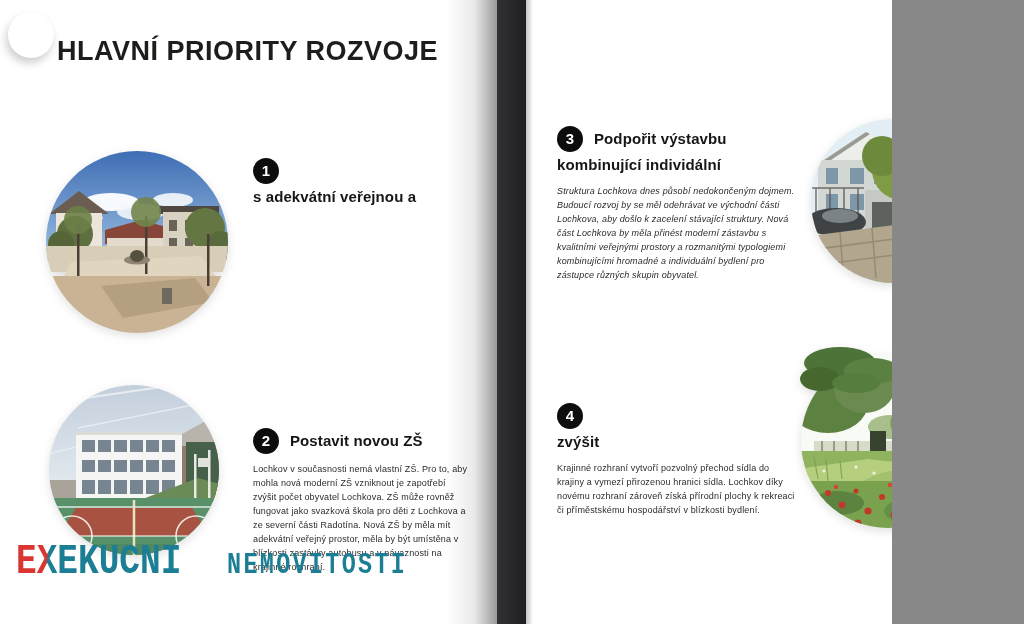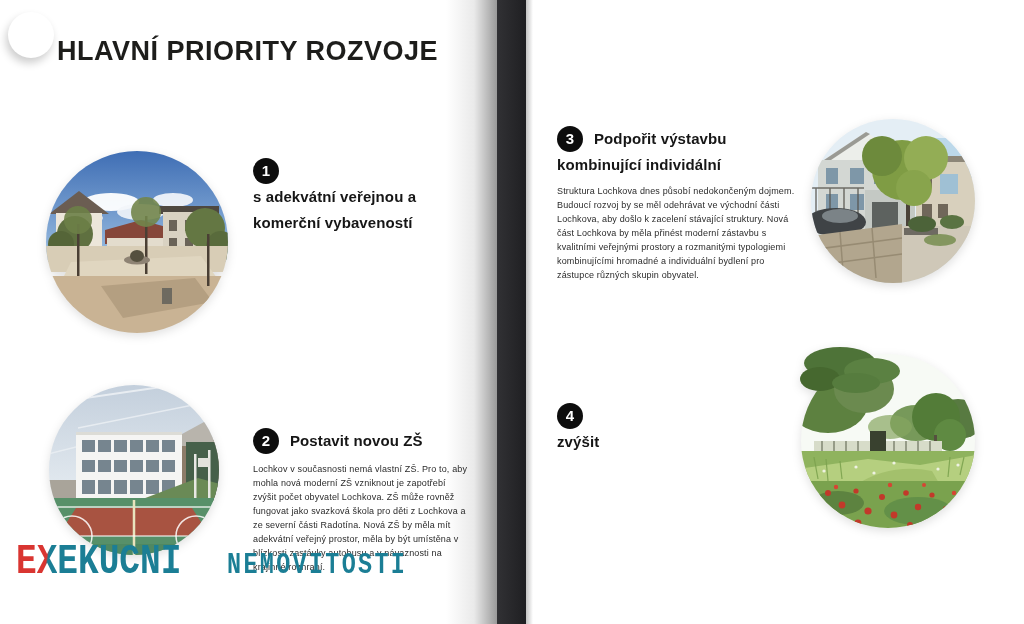--- a/index.html
+++ b/index.html
@@ -1,16 +1,16 @@
 <!DOCTYPE html>
 <html><head>
 <meta charset="utf-8">
 <style>
   html,body{margin:0;padding:0;background:#888;}
-  .canvas{position:relative;width:1024px;height:624px;background:#fff;overflow:hidden;
+  .canvas{position:relative;width:892px;height:624px;background:#fff;overflow:hidden;
           font-family:"Liberation Sans",sans-serif;color:#1d1d1b;}
   
   .deco-circle{position:absolute;left:8px;top:12px;width:46px;height:46px;border-radius:50%;
                background:#fff;box-shadow:-2px 5px 9px rgba(0,0,0,.20);z-index:2;}
   .page-title{position:absolute;left:57px;top:18px;font-size:27px;font-weight:800;
               letter-spacing:.5px;color:#1d1d1b;z-index:3;white-space:nowrap;}
   
   .gutter-fade{position:absolute;left:446px;top:0;width:51px;height:624px;
                background:linear-gradient(to right,rgba(180,180,180,0) 0%,rgba(170,170,170,.25) 55%,rgba(120,120,120,.75) 100%);}
   .gutter-bar{position:absolute;left:497px;top:0;width:29px;height:624px;
@@ -286,45 +286,45 @@
     <ellipse cx="74" cy="28" rx="28" ry="13" fill="#5b8142"></ellipse>
     <ellipse cx="22" cy="36" rx="20" ry="12" fill="#46682f"></ellipse>
     <ellipse cx="58" cy="40" rx="24" ry="10" fill="#567c3e"></ellipse>
   </svg>
 
   <section class="prio" style="left:253px;top:158px;width:218px;">
     <div class="h-line h-first">
       <span class="badge">1</span>
     </div>
     <div class="h-line">s adekvátní veřejnou a</div>
-    <div class="h-line">komerční vybaveností</div>
   </section>
 
   <section class="prio" style="left:253px;top:428px;width:215px;">
     <div class="h-line h-first">
       <span class="badge">2</span>
       <span>Postavit novou ZŠ</span>
     </div>
     <p class="body">Lochkov v současnosti nemá vlastní ZŠ. Pro to, aby mohla nová moderní ZŠ vzniknout je zapotřebí zvýšit počet obyvatel Lochkova. ZŠ může rovněž fungovat jako svazková škola pro děti z Lochkova a ze severní části Radotína. Nová ZŠ by měla mít adekvátní veřejný prostor, měla by být umístěna v blízkosti zastávky autobusu a v návaznosti na krajinné rozhraní.</p>
   </section>
 
   <section class="prio" style="left:557px;top:126px;width:240px;">
     <div class="h-line h-first">
       <span class="badge">3</span>
       <span>Podpořit výstavbu</span>
     </div>
     <div class="h-line">kombinující individální</div>
-    <p class="body" style="margin-top:6px;">Struktura Lochkova dnes působí nedokončeným dojmem. Budoucí rozvoj by se měl odehrávat ve východní části Lochkova, aby došlo k zacelení stávající struktury. Nová část Lochkova by měla přinést moderní zástavbu s kvalitními veřejnými prostory a rozmanitými typologiemi kombinujícími hromadné a individuální bydlení pro zástupce různých skupin obyvatel.</p>
+    <p class="body" style="margin-top:6px;font-style:italic;">Struktura Lochkova dnes působí nedokončeným dojmem. Budoucí rozvoj by se měl odehrávat ve východní části Lochkova, aby došlo k zacelení stávající struktury. Nová část Lochkova by měla přinést moderní zástavbu s kvalitními veřejnými prostory a rozmanitými typologiemi kombinujícími hromadné a individuální bydlení pro zástupce různých skupin obyvatel.</p>
   </section>
 
   <section class="prio" style="left:557px;top:403px;width:240px;">
     <div class="h-line h-first">
       <span class="badge">4</span>
     </div>
     <div class="h-line">zvýšit</div>
+    <p class="body" style="margin-top:6px;">Krajinné rozhraní vytvoří pozvolný přechod sídla do krajiny a vymezí přirozenou hranici sídla. Lochkov díky novému rozhraní zároveň získá přírodní plochy k rekreaci či příměstskému hospodářství v blízkosti bydlení.</p>
   </section>
 
   <div class="watermark">
     <div class="wm1">
       <span class="seg-e">E</span><span class="seg-x">X</span><span class="seg-rest">EKUCNI</span>
     </div>
     <div class="wm2">NEMOVITOSTI</div>
   </div>
 
 </div>

